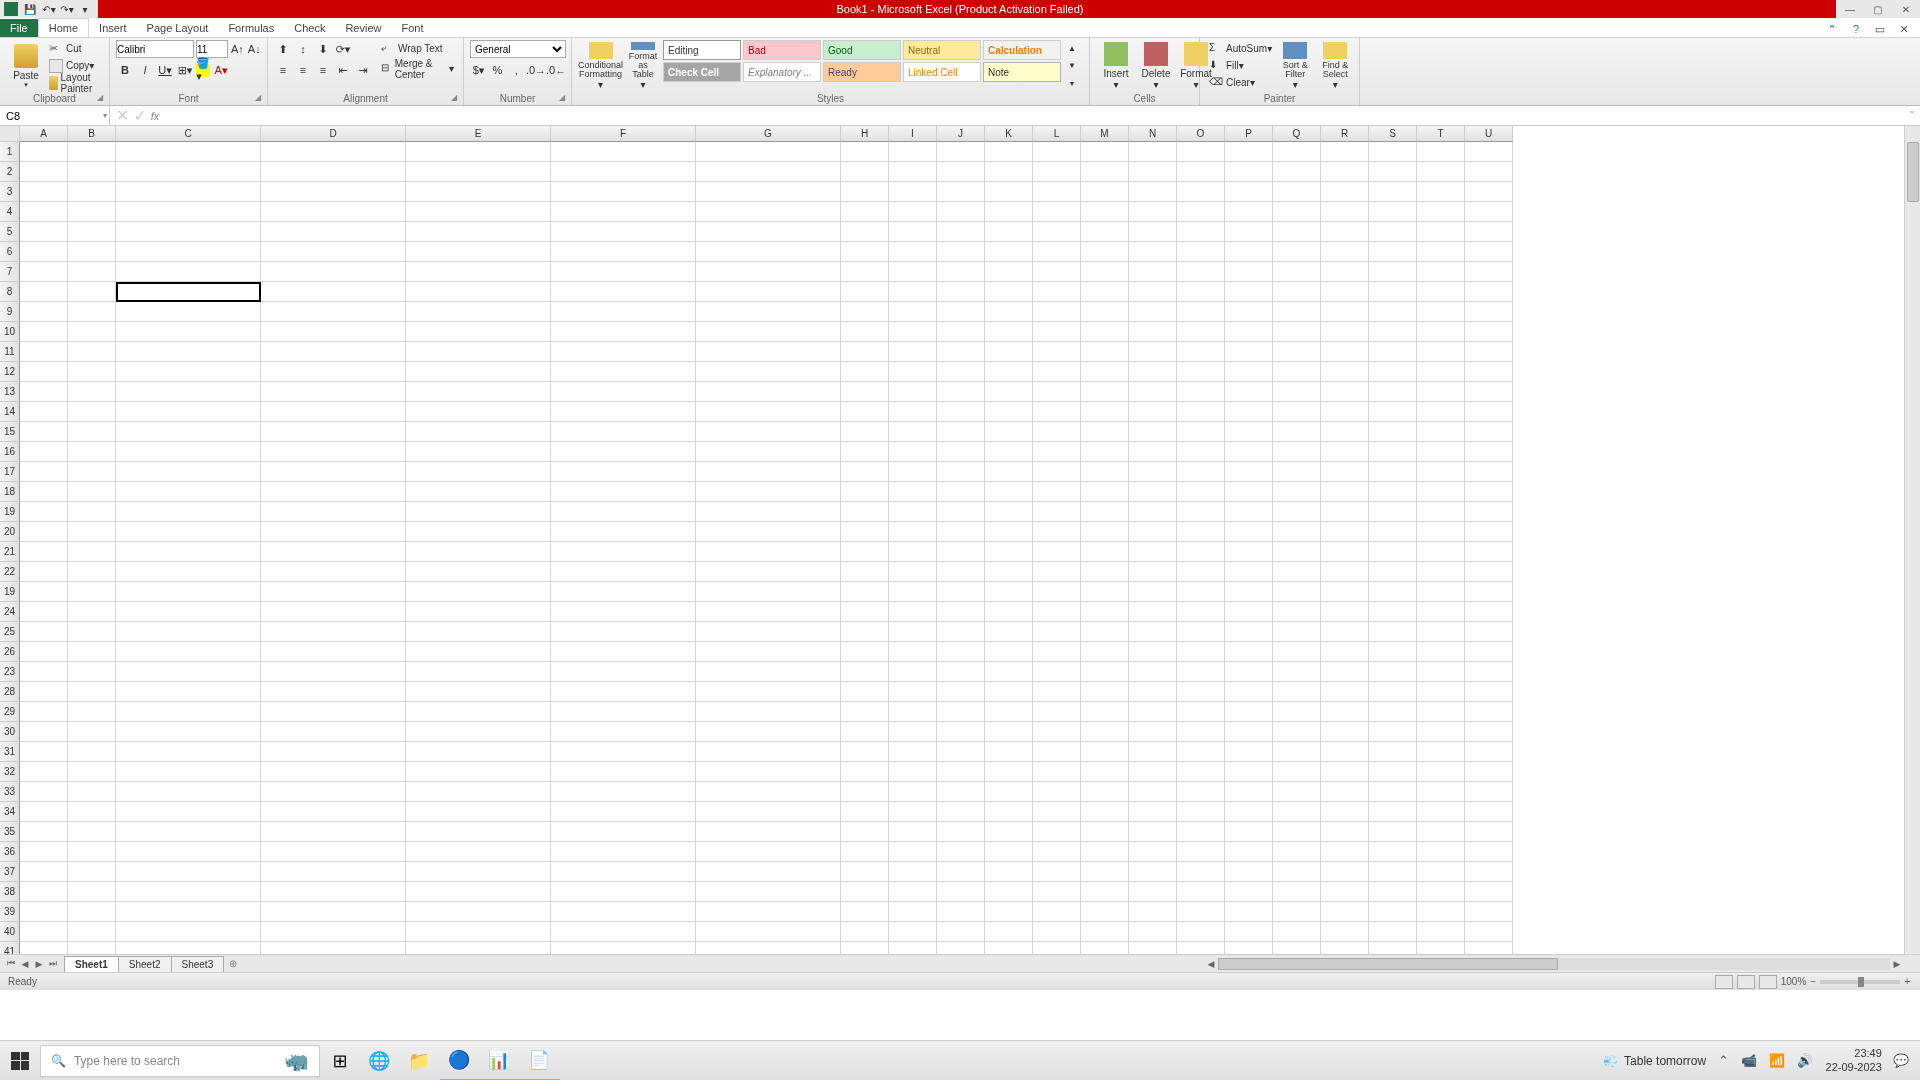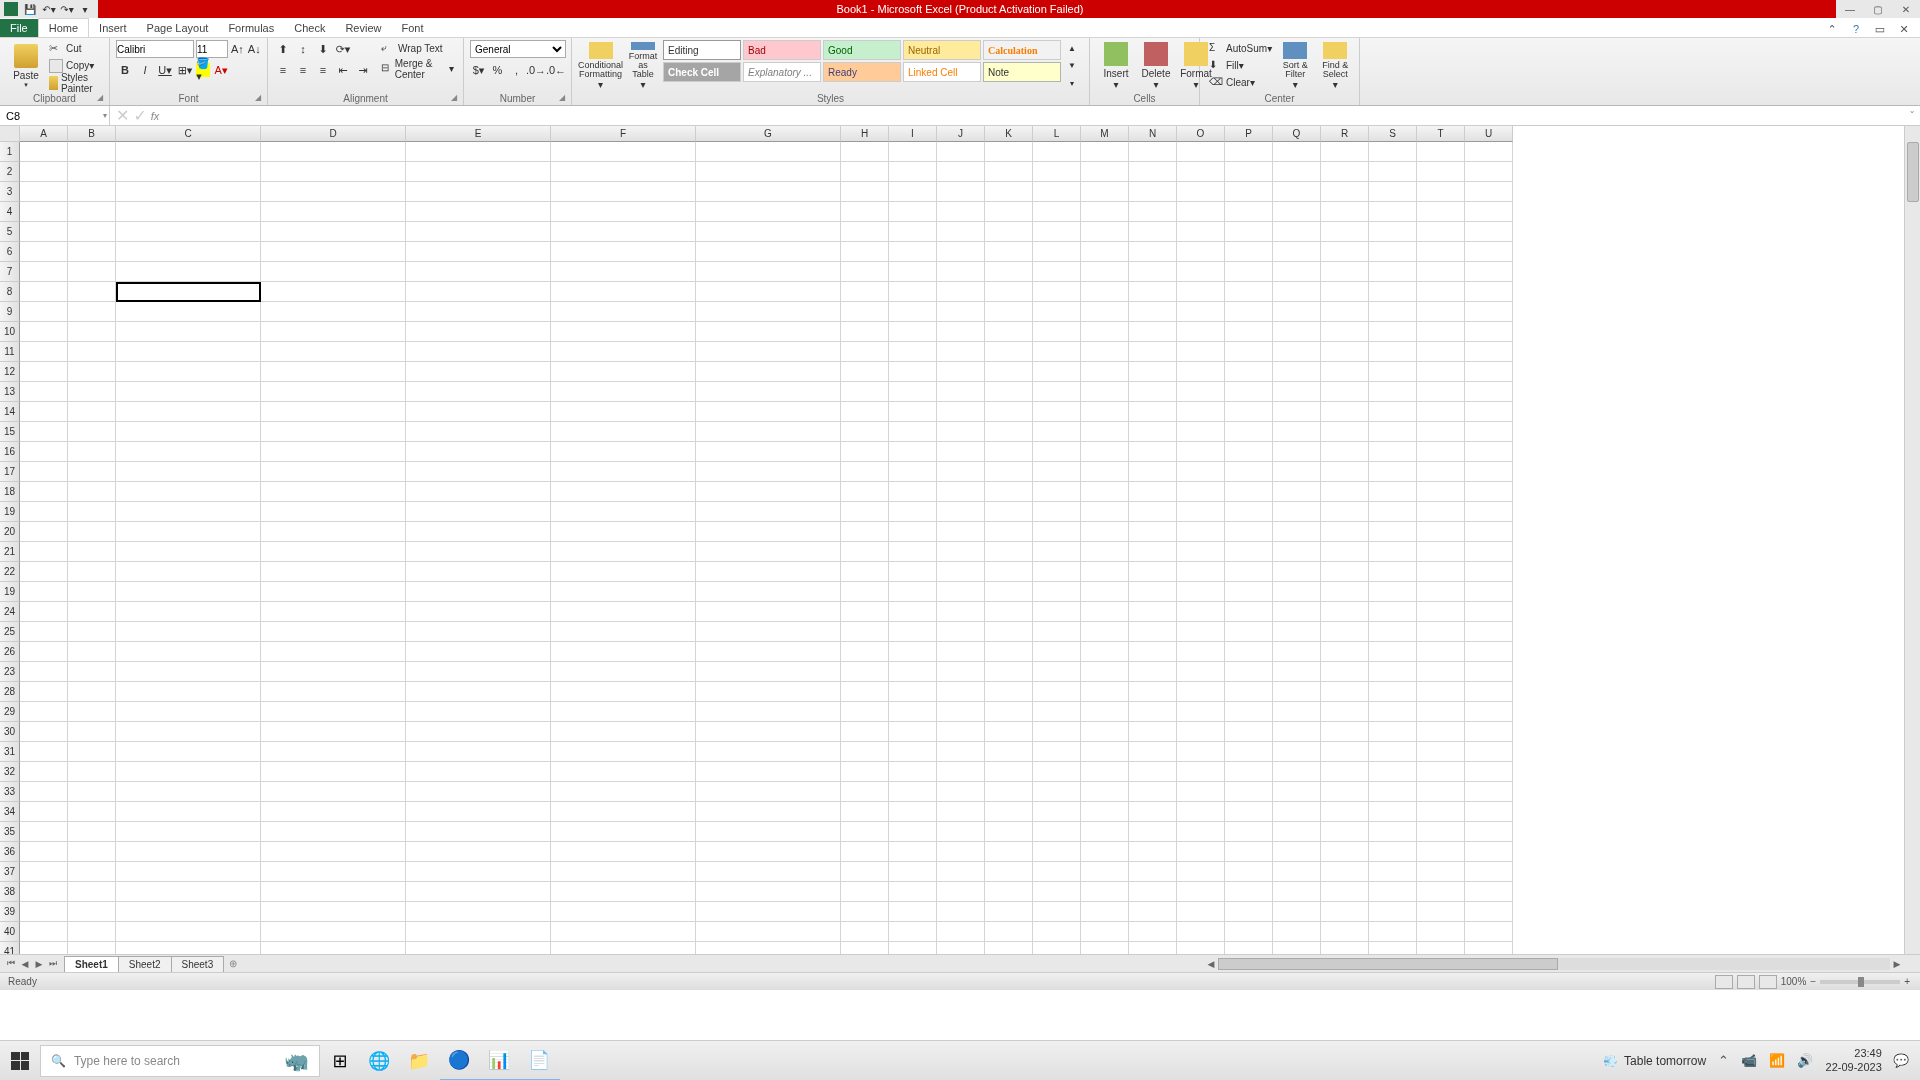--- a/index.html
+++ b/index.html
@@ -43,21 +43,21 @@
     
     .font-select { height: 18px; font-size: 10px; border: 1px solid #aaa; background: #fff; }
     .size-select { width: 32px; height: 18px; font-size: 10px; border: 1px solid #aaa; background: #fff; }
     .fmt-btn { width: 18px; height: 18px; display: flex; align-items: center; justify-content: center; font-size: 11px; color: #333; cursor: pointer; border: 1px solid transparent; }
     
     .style-cell { width: 78px; height: 20px; border: 1px solid #ccc; font-size: 10px; padding: 2px 4px; display: flex; align-items: center; cursor: pointer; }
     .style-normal { background: #fff; color: #333; border: 1px solid #999; }
     .style-bad { background: #ffc7ce; color: #9c0006; }
     .style-good { background: #c6efce; color: #006100; }
     .style-neutral { background: #ffeb9c; color: #9c6500; }
-    .style-calc { background: #f2f2f2; color: #fa7d00; font-weight: bold; font-family: Liberation Serif, serif; }
+    .style-calc { background: #f2f2f2; color: #fa7d00; font-weight: bold; }
     .style-check { background: #a5a5a5; color: #fff; font-weight: bold; }
     .style-explan { background: #fff; color: #7f7f7f; font-style: italic; }
     .style-input { background: #ffcc99; color: #3f3f76; }
     .style-linked { background: #fff; color: #fa7d00; }
     .style-note { background: #ffffcc; color: #333; border: 1px solid #b2b2b2; }
     
     
     .formula-area { height: 20px; display: flex; border-bottom: 1px solid #ccc; background: #fff; }
     .name-box { width: 110px; border-right: 1px solid #ccc; display: flex; align-items: center; padding: 0 6px; font-size: 11px; position: relative; }
     .name-box-dd { position: absolute; right: 2px; font-size: 8px; color: #888; }
@@ -156,21 +156,21 @@
         <span style="font-size:7px;">▾</span>
       </div>
       <div class="btn-col">
         <div class="small-btn">
             <span class="icon icon-scissors">✂</span>
             <span>Cut</span>
           </div>
         <div class="small-btn"><span class="icon icon-copy"></span><span>Copy</span> ▾</div>
         <div class="small-btn">
             <span class="icon icon-brush"></span>
-            <span>Styles Painter</span>
+            <span>Layout Painter</span>
           </div>
       </div>
     </div>
     <div class="group-label">Clipboard</div>
     <div class="group-launcher">◢</div>
   </div>
 
   <div class="group" style="width:158px;">
     <div class="group-content btn-col" style="gap:3px;">
       <div class="btn-row">
@@ -283,21 +283,21 @@
   <div class="group" style="width:160px;">
     <div class="group-content">
       <div class="btn-col">
         <div class="small-btn"><span class="icon">Σ</span><span>AutoSum</span> ▾</div>
         <div class="small-btn"><span class="icon">⬇</span><span>Fill</span> ▾</div>
         <div class="small-btn"><span class="icon">⌫</span><span>Clear</span> ▾</div>
       </div>
       <div class="big-btn" style="width:40px;"><div class="icon" style="background:#6090c0;"></div><span style="font-size:9px;text-align:center;line-height:1;">Sort &amp; Filter</span>▾</div>
       <div class="big-btn" style="width:40px;"><div class="icon" style="background:#f0d060;"></div><span style="font-size:9px;text-align:center;line-height:1;">Find &amp; Select</span>▾</div>
     </div>
-    <div class="group-label">Center</div>
+    <div class="group-label">Painter</div>
   </div>
 </div>
 
 <div class="formula-area">
   <div class="name-box">
     <span>C8</span>
     <span class="name-box-dd">▾</span>
   </div>
   <div class="fx-area" style="flex:1;">
     <span style="color:#ccc;margin-right:4px;">✕</span>

